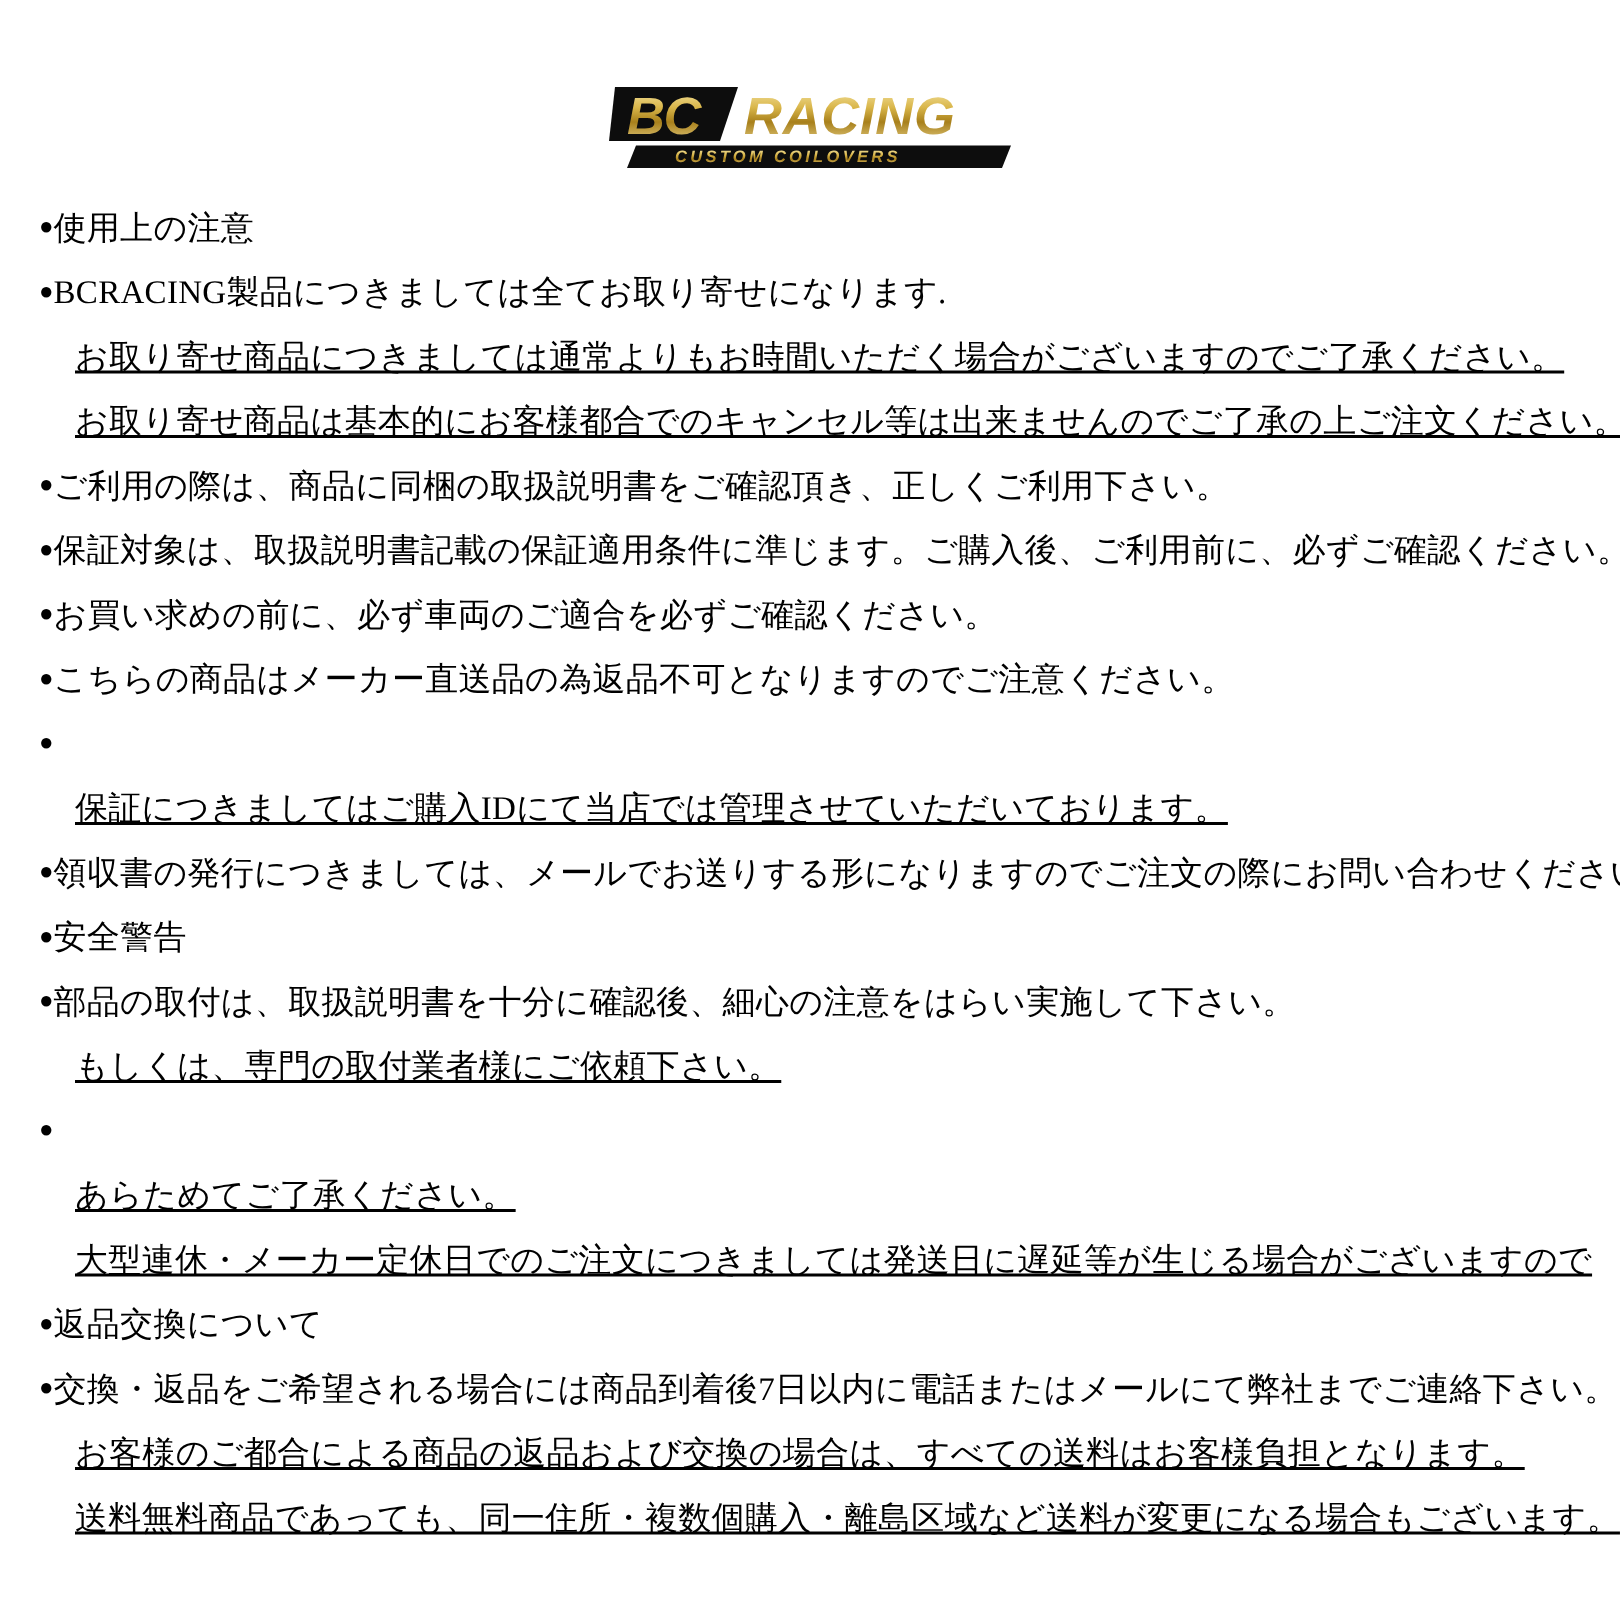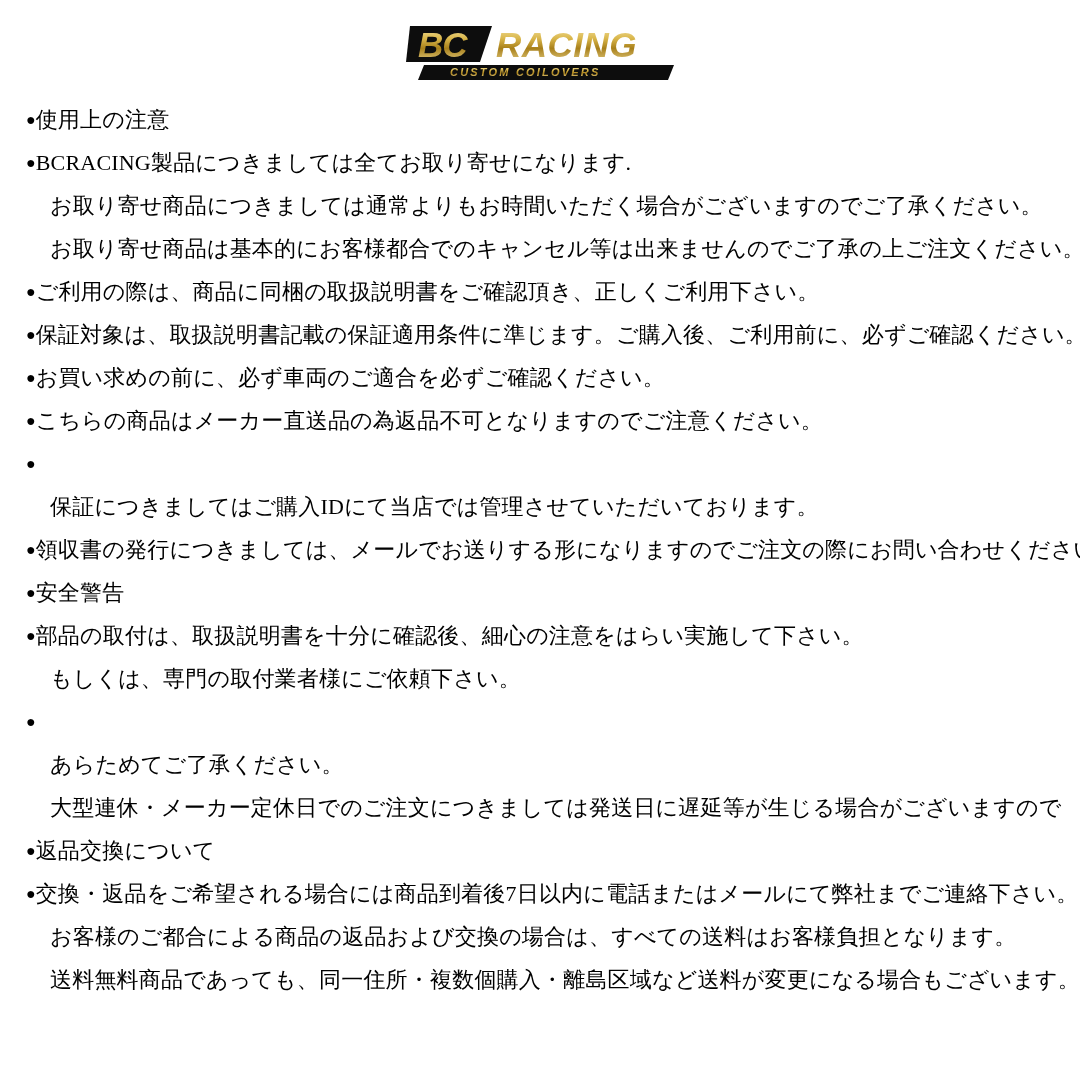--- a/index.html
+++ b/index.html
@@ -20,21 +20,21 @@
     height: 1080px;
     box-sizing: border-box;
     padding: 0 18px;
   }
 
   
   .logo-wrap {
     display: flex;
     justify-content: center;
     align-items: flex-end;
-    padding-top: 20px;
+    padding-top: 52px;
     padding-bottom: 14px;
   }
   .logo {
     position: relative;
     width: 268px;
     height: 62px;
   }
   .logo svg { display: block; }
 
   
@@ -49,21 +49,21 @@
     white-space: nowrap;
     margin: 0;
     padding: 0;
   }
   .row {
     height: 43px;
     display: flex;
     align-items: center;
   }
   .row.lvl0 { padding-left: 8px; }
-  .row.lvl1 { padding-left: 32px; }
+  .row.lvl1 { padding-left: 32px; text-decoration: underline; }
 
   .txt {
     font-family: "Liberation Serif", "DejaVu Serif", serif;
   }
 </style>
 </head>
 <body>
 
 <div class="page">
 

